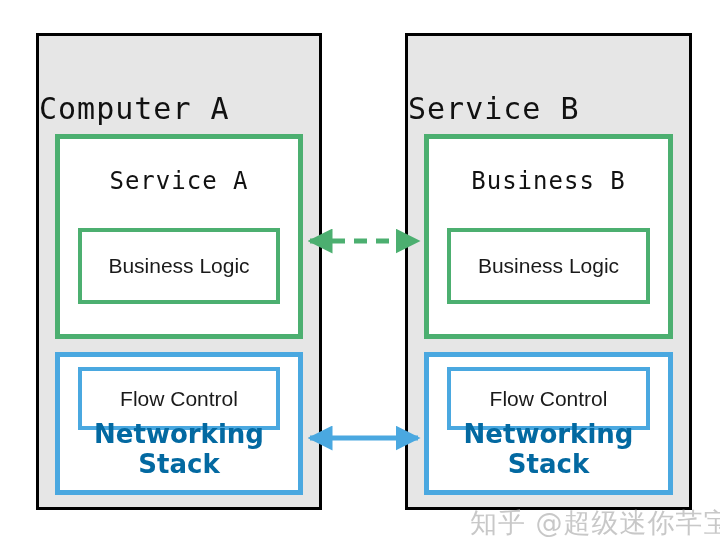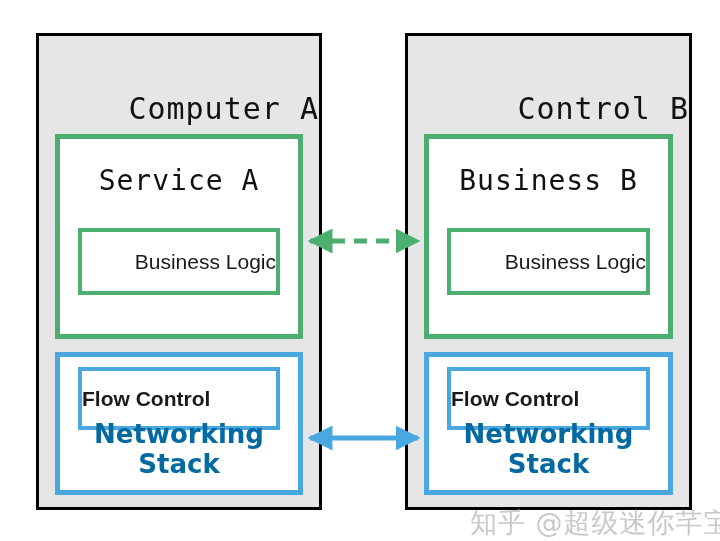--- a/index.html
+++ b/index.html
@@ -26,21 +26,21 @@
     box-sizing: border-box;
   }
   #computer-a { left: 36px;  width: 286px; }
   #computer-b { left: 405px; width: 287px; }
 
   .computer-title {
     position: absolute;
     top: 56px;
     left: 0;
     width: 100%;
-    text-align: right;
+    text-align: left;
     font-family: "DejaVu Sans Mono", monospace;
     font-size: 30px;
     line-height: 34px;
     color: #111111;
     letter-spacing: 1px;
     white-space: pre;
   }
 
   
   .service-box {
@@ -53,38 +53,38 @@
     border: 5px solid #4caf70;
     box-sizing: border-box;
   }
   .service-title {
     position: absolute;
     top: 26px;
     left: 0;
     width: 100%;
     text-align: center;
     font-family: "DejaVu Sans Mono", monospace;
-    font-size: 28px;
+    font-size: 24px;
     line-height: 32px;
     color: #111111;
     letter-spacing: 1px;
     white-space: pre;
   }
   .business-logic-box {
     position: absolute;
     left: 18px;
     right: 18px;
     top: 89px;
-    height: 67px;
+    height: 76px;
     background: #ffffff;
     border: 4px solid #4caf70;
     box-sizing: border-box;
     display: flex;
     align-items: center;
-    justify-content: flex-end;
+    justify-content: center;
   }
   .business-logic-label {
     font-family: "Liberation Sans", sans-serif;
     font-size: 21px;
     color: #1a1a1a;
     white-space: nowrap;
   }
 
   
   .networking-box {
@@ -101,22 +101,21 @@
     position: absolute;
     left: 18px;
     right: 18px;
     top: 10px;
     height: 63px;
     background: #ffffff;
     border: 4px solid #4aa8e0;
     box-sizing: border-box;
     display: flex;
     align-items: center;
-    justify-content: flex-start;
-    font-weight: bold;
+    justify-content: center;
   }
   .flow-control-label {
     font-family: "Liberation Sans", sans-serif;
     font-size: 21px;
     color: #1a1a1a;
     white-space: nowrap;
   }
   .networking-title {
     position: absolute;
     top: 62px;
@@ -180,21 +179,21 @@
     <div class="networking-box">
       <div class="flow-control-box">
         <span class="flow-control-label">Flow Control</span>
       </div>
       <div class="networking-title">Networking
 Stack</div>
     </div>
   </div>
 
   <div id="computer-b" class="computer-box">
-    <div class="computer-title">Control B</div>
+    <div class="computer-title">Service B</div>
 
     <div class="service-box">
       <div class="service-title">Business B</div>
       <div class="business-logic-box">
         <span class="business-logic-label">Business Logic</span>
       </div>
     </div>
 
     <div class="networking-box">
       <div class="flow-control-box">

